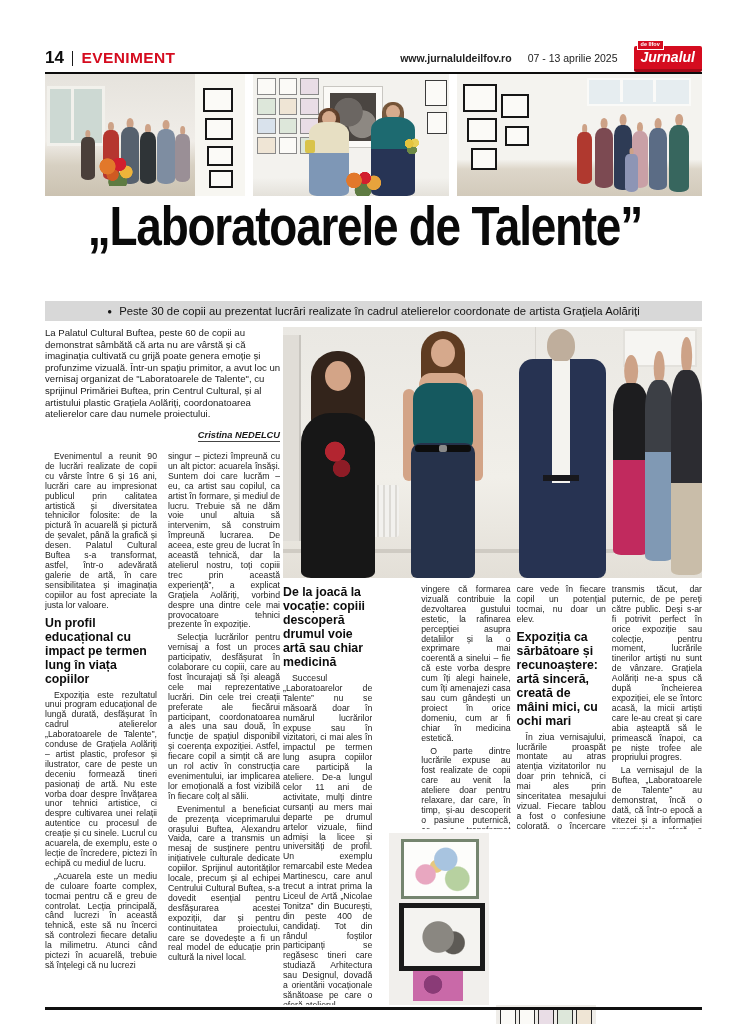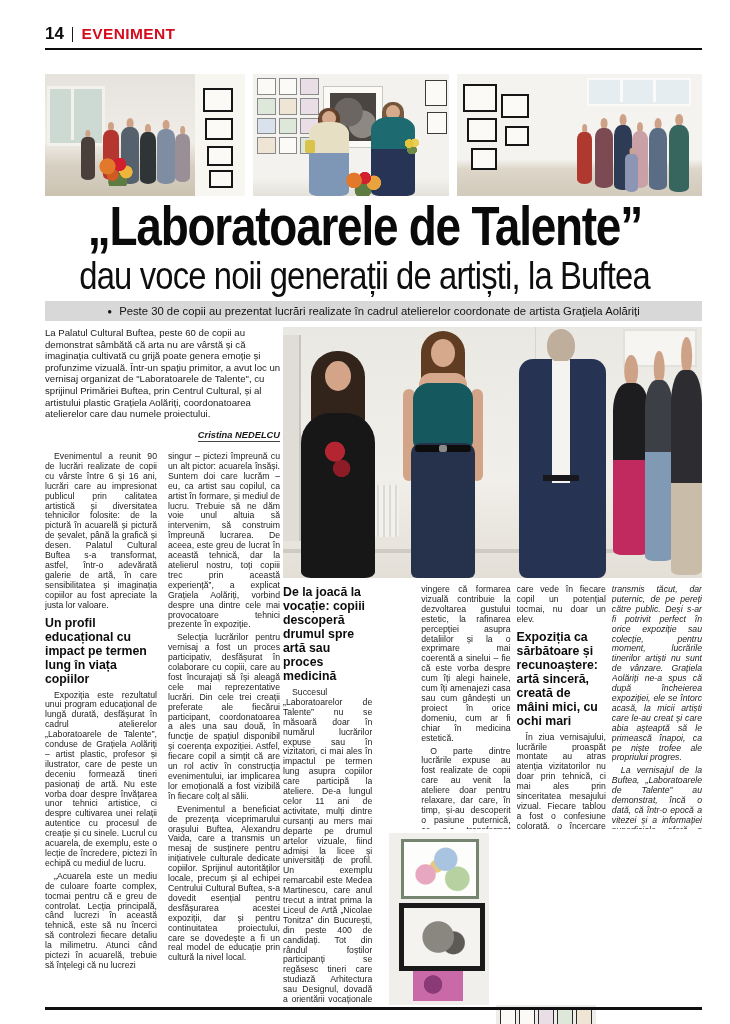--- a/index.html
+++ b/index.html
@@ -1,21 +1,21 @@
 <!DOCTYPE html>
 <html lang="ro"><head>
 <meta charset="utf-8">
 <style>
   html,body{margin:0;padding:0;background:#fff;}
   #page{position:relative;width:730px;height:1024px;background:#fff;overflow:hidden;
         font-family:"Liberation Sans",sans-serif;color:#111;}
   .abs{position:absolute;}
 
   
-  #hdr{left:45px;top:20px;width:657px;height:28px;display:flex;align-items:center;
+  #hdr{left:45px;top:44px;width:657px;height:28px;display:flex;align-items:center;
        justify-content:space-between;border-bottom:2.5px solid #0c0c0c;gap:32px;}
   .hdr-l{display:flex;align-items:center;gap:8px;}
   .pgnum{font-size:17px;font-weight:bold;color:#0d0d0d;}
   .vbar{width:1.5px;height:15px;background:#1a1a1a;}
   .section{color:#d50c1f;font-weight:bold;font-size:15.5px;letter-spacing:.4px;}
   .hdr-r{display:flex;align-items:center;gap:16px;}
   .site{font-size:10.5px;font-weight:bold;color:#222;}
   .date{font-size:10.5px;color:#222;}
   .logo{position:relative;margin-top:2px;}
   .logo-tab{position:absolute;top:-6px;left:3px;background:#d50c1f;color:#fff;font-size:5.5px;
@@ -72,20 +72,28 @@
 <body>
 
 <div id="page">
 
   <div class="abs" id="hdr">
     <div class="hdr-l">
       <span class="pgnum">14</span>
       <span class="vbar"></span>
       <span class="section">EVENIMENT</span>
     </div>
+    <div class="hdr-r">
+      <span class="site">www.jurnaluldeilfov.ro</span>
+      <span class="date">07 - 13 aprilie 2025</span>
+      <div class="logo">
+        <div class="logo-tab">de Ilfov</div>
+        <div class="logo-main">Jurnalul</div>
+      </div>
+    </div>
   </div>
 
   <div class="abs" style="left:45px;top:74px;width:657px;height:122px;display:flex;gap:8px;">
 
     <div class="photo" style="width:200px;height:122px;background:linear-gradient(#e6e3dd,#f0ede8 55%,#d7d0c2 75%,#cbc2b1);">
       <div class="abs" style="left:2px;top:12px;width:52px;height:54px;background:#cdd9d3;border:3px solid #f2f1ec;"></div>
       <div class="abs" style="left:26px;top:12px;width:3px;height:54px;background:#f2f1ec;"></div>
       <div class="abs" style="left:150px;top:0;width:50px;height:122px;background:#f7f6f1;"></div>
       <div class="frame dk" style="left:158px;top:14px;width:26px;height:20px;"></div>
       <div class="frame dk" style="left:160px;top:44px;width:24px;height:18px;"></div>
@@ -200,23 +208,20 @@
       <div class="pp" style="left:212px;top:40px;width:20px;height:78px;">
           <span class="hd"></span>
           <span class="bd" style="background:#37665e;"></span>
         </div>
     </div>
   </div>
 
   <div class="abs" id="title">
     <span class="cnd">„Laboratoarele de Talente”</span>
   </div>
-  <div class="abs" id="subtitle">
-    <span class="cnd">dau voce noii generații de artiști, la Buftea</span>
-  </div>
 
   <div class="abs" id="standfirst">
     <span class="blt">●</span>
     <span>Peste 30 de copii au prezentat lucrări realizate în cadrul atelierelor coordonate de artista Grațiela Aolăriți</span>
   </div>
 
   <div class="abs" id="lead">La Palatul Cultural Buftea, peste 60 de copii au demonstrat sâmbătă că arta nu are vârstă și că imaginația cultivată cu grijă poate genera emoție și profunzime vizuală. Într-un spațiu primitor, a avut loc un vernisaj organizat de "Laboratoarele de Talente", cu sprijinul Primăriei Buftea, prin Centrul Cultural, și al artistului plastic Grațiela Aolăriți, coordonatoarea atelierelor care dau numele proiectului.</div>
   <div class="abs" id="byline">
     <span>Cristina NEDELCU</span>
   </div>
@@ -279,34 +284,34 @@
     </div>
     <div class="col" style="width:112px;height:553px;">
       <p class="pc">singur – pictezi împreună cu un alt pictor: acuarela însăși. Suntem doi care lucrăm – eu, ca artist sau copilul, ca artist în formare, și mediul de lucru. Trebuie să ne dăm voie unul altuia să intervenim, să construim împreună lucrarea. De aceea, este greu de lucrat în această tehnică, dar la atelierul nostru, toți copiii trec prin această experiență”, a explicat Grațiela Aolăriți, vorbind despre una dintre cele mai provocatoare tehnici prezente în expoziție.</p>
       <p class="p">Selecția lucrărilor pentru vernisaj a fost un proces participativ, desfășurat în colaborare cu copiii, care au fost încurajați să își aleagă cele mai reprezentative lucrări. Din cele trei creații preferate ale fiecărui participant, coordonatoarea a ales una sau două, în funcție de spațiul disponibil și coerența expoziției. Astfel, fiecare copil a simțit că are un rol activ în construcția evenimentului, iar implicarea lor emoțională a fost vizibilă în fiecare colț al sălii.</p>
       <p class="p">Evenimentul a beneficiat de prezența viceprimarului orașului Buftea, Alexandru Vaida, care a transmis un mesaj de susținere pentru inițiativele culturale dedicate copiilor. Sprijinul autorităților locale, precum și al echipei Centrului Cultural Buftea, s-a dovedit esențial pentru desfășurarea acestei expoziții, dar și pentru continuitatea proiectului, care se dovedește a fi un real model de educație prin cultură la nivel local.</p>
     </div>
   </div>
 
   <div class="abs colrow" id="cols36">
     <div class="col" style="width:100px;height:420px;">
-      <h2 class="sub" style="margin-top:0;">De la joacă la vocație: copiii descoperă drumul spre artă sau proces medicină</h2>
+      <h2 class="sub" style="margin-top:0;">De la joacă la vocație: copiii descoperă drumul voie artă sau chiar medicină</h2>
       <p class="p">Succesul „Laboratoarelor de Talente” nu se măsoară doar în numărul lucrărilor expuse sau în vizitatori, ci mai ales în impactul pe termen lung asupra copiilor care participă la ateliere. De-a lungul celor 11 ani de activitate, mulți dintre cursanți au mers mai departe pe drumul artelor vizuale, fiind admiși la licee și universități de profil. Un exemplu remarcabil este Medea Martinescu, care anul trecut a intrat prima la Liceul de Artă „Nicolae Tonitza” din București, din peste 400 de candidați. Tot din rândul foștilor participanți se regăsesc tineri care studiază Arhitectura sau Designul, dovadă a orientării vocaționale sănătoase pe care o oferă atelierul.</p>
       <p class="p">Chiar și cei care nu aleg un traseu profesional în domeniul artistic beneficiază de pe urma acestui tip de educație. Coordonatoarea afirmă cu con-</p>
     </div>
     <div class="col" style="width:100px;height:244px;margin-left:43px;">
       <p class="pc">vingere că formarea vizuală contribuie la dezvoltarea gustului estetic, la rafinarea percepției asupra detaliilor și la o exprimare mai coerentă a sinelui – fie că este vorba despre cum îți alegi hainele, cum îți amenajezi casa sau cum gândești un proiect în orice domeniu, cum ar fi chiar în medicina estetică.</p>
       <p class="p">O parte dintre lucrările expuse au fost realizate de copii care au venit la ateliere doar pentru relaxare, dar care, în timp, și-au descoperit o pasiune puternică, ce s-a transformat treptat în direcție profesională. Această transformare este încurajată cu blândețe și profesionalism de către Grațiela Aolăriți,</p>
     </div>
     <div class="col" style="width:100px;height:244px;">
       <p class="pc">care vede în fiecare copil un potențial tocmai, nu doar un elev.</p>
       <h2 class="sub">Expoziția ca sărbătoare și recunoaștere: artă sinceră, creată de mâini mici, cu ochi mari</h2>
       <p class="p">În ziua vernisajului, lucrările proaspăt montate au atras atenția vizitatorilor nu doar prin tehnică, ci mai ales prin sinceritatea mesajului vizual. Fiecare tablou a fost o confesiune colorată, o încercare curajoasă de a spune ceva despre lume și despre sine. Palatul Cultural Buftea a devenit un spațiu viu, în care emoțiile s-au</p>
     </div>
-    <div class="col" style="width:101px;height:244px;font-style:italic;">
+    <div class="col" style="width:101px;height:244px;">
       <p class="pc">transmis tăcut, dar puternic, de pe pereți către public. Deși s-ar fi potrivit perfect în orice expoziție sau colecție, pentru moment, lucrările tinerilor artiști nu sunt de vânzare. Grațiela Aolăriți ne-a spus că după încheierea expoziției, ele se întorc acasă, la micii artiști care le-au creat și care abia așteaptă să le primească înapoi, ca pe niște trofee ale propriului progres.</p>
       <p class="p">La vernisajul de la Buftea, „Laboratoarele de Talente” au demonstrat, încă o dată, că într-o epocă a vitezei și a informației superficiale, oferă o alternativă sănătoasă pentru toate vârstele: timp de calitate, muncă atentă, răbdare și încredere.</p>
     </div>
   </div>
 
   <div class="abs" style="left:389px;top:833px;width:313px;height:172px;">
 
     <div class="photo abs" style="left:0;top:0;width:100px;height:172px;background:#f1efec;">
       <div class="frame" style="left:12px;top:6px;width:72px;height:54px;border:3px solid #75856f;background:
         radial-gradient(circle at 30% 60%,#e8a7c0 0 16%,transparent 18%),

